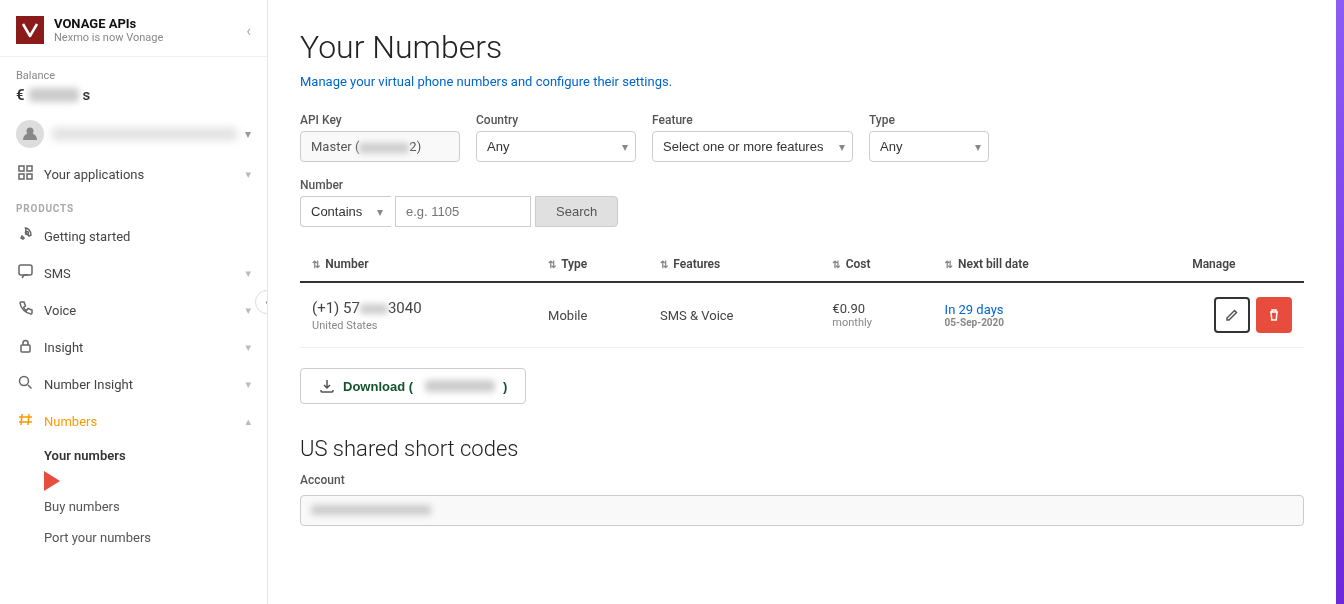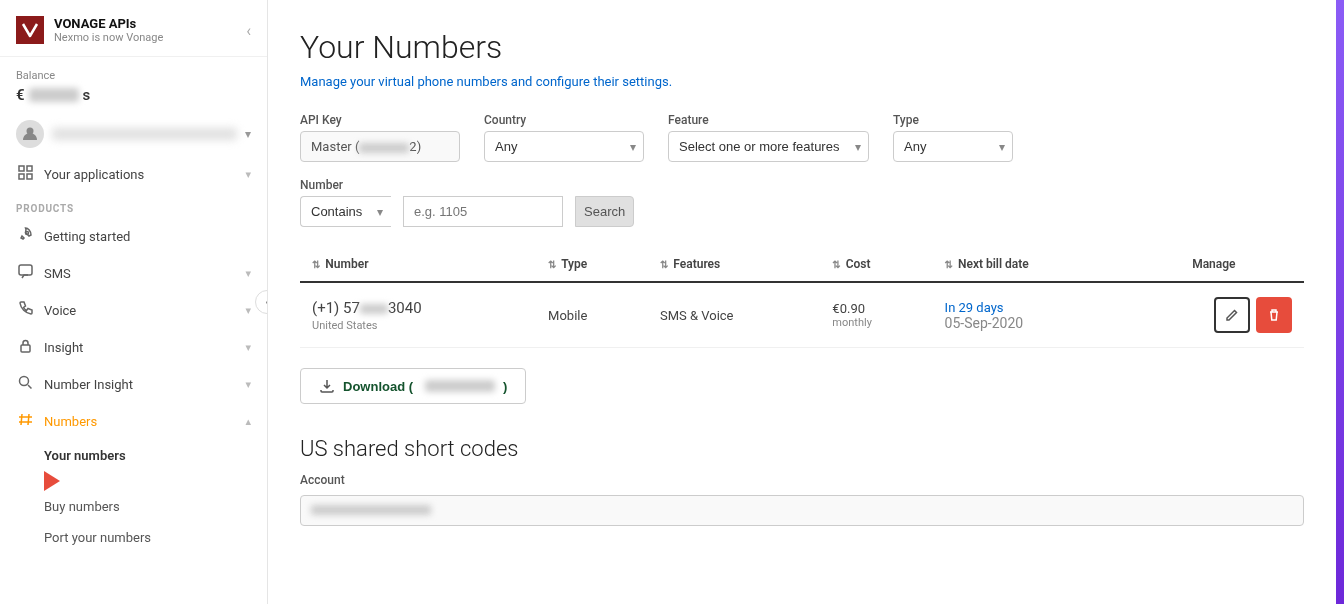--- a/index.html
+++ b/index.html
@@ -176,21 +176,21 @@
 
     .page-subtitle {
       font-size: 13px;
       color: #0066cc;
       margin-bottom: 24px;
     }
 
     
     .filters-row {
       display: flex;
-      gap: 24px;
+      gap: 16px;
       margin-bottom: 16px;
       align-items: flex-end;
     }
     .filter-group { display: flex; flex-direction: column; gap: 4px; }
     .filter-label { font-size: 12px; color: #555; font-weight: 500; }
 
     .filter-input, .filter-select {
       border: 1px solid #ccc;
       border-radius: 4px;
       padding: 7px 10px;
@@ -222,21 +222,21 @@
     }
 
     .country-select { min-width: 160px; }
     .feature-select { min-width: 200px; }
     .type-select { min-width: 120px; }
 
     
     .number-filter-row {
       display: flex;
       align-items: flex-end;
-      gap: 12px;
+      gap: 4px;
       margin-bottom: 20px;
     }
     .number-filter-label { font-size: 12px; color: #555; font-weight: 500; margin-bottom: 4px; }
 
     .contains-select {
       border: 1px solid #ccc;
       border-radius: 4px 0 0 4px;
       padding: 7px 28px 7px 10px;
       font-size: 13px;
       color: #333;
@@ -258,27 +258,27 @@
     }
 
     .number-input {
       border: 1px solid #ccc;
       border-radius: 0;
       padding: 7px 10px;
       font-size: 13px;
       color: #999;
       background: #fff;
       outline: none;
-      width: 160px;
+      width: 136px;
     }
     .search-btn {
       background: #e0e0e0;
       border: 1px solid #ccc;
       border-radius: 0 4px 4px 0;
-      padding: 7px 8px;
+      padding: 7px 20px;
       font-size: 13px;
       color: #555;
       cursor: pointer;
       font-weight: 500;
     }
 
     
     .numbers-table {
       width: 100%;
       border-collapse: collapse;
@@ -300,21 +300,21 @@
       color: #444;
       border-bottom: 1px solid #f0f0f0;
     }
     .numbers-table .col-manage { text-align: center; }
     .number-cell { font-size: 15px; color: #444; }
     .number-country { font-size: 11px; color: #888; margin-top: 2px; }
     .type-cell { color: #0066cc; }
     .features-cell { color: #555; }
     .cost-monthly { font-size: 11px; color: #888; }
     .next-bill-days { color: #0066cc; font-size: 13px; }
-    .next-bill-date { font-size: 14px; color: #888; }
+    .next-bill-date { font-size: 10px; color: #888; font-weight: bold; }
     .manage-cell { display: flex; gap: 6px; justify-content: flex-end; align-items: center; }
 
     .btn-edit {
       width: 36px;
       height: 36px;
       border: 2px solid #333;
       border-radius: 4px;
       background: #fff;
       display: flex;
       align-items: center;

